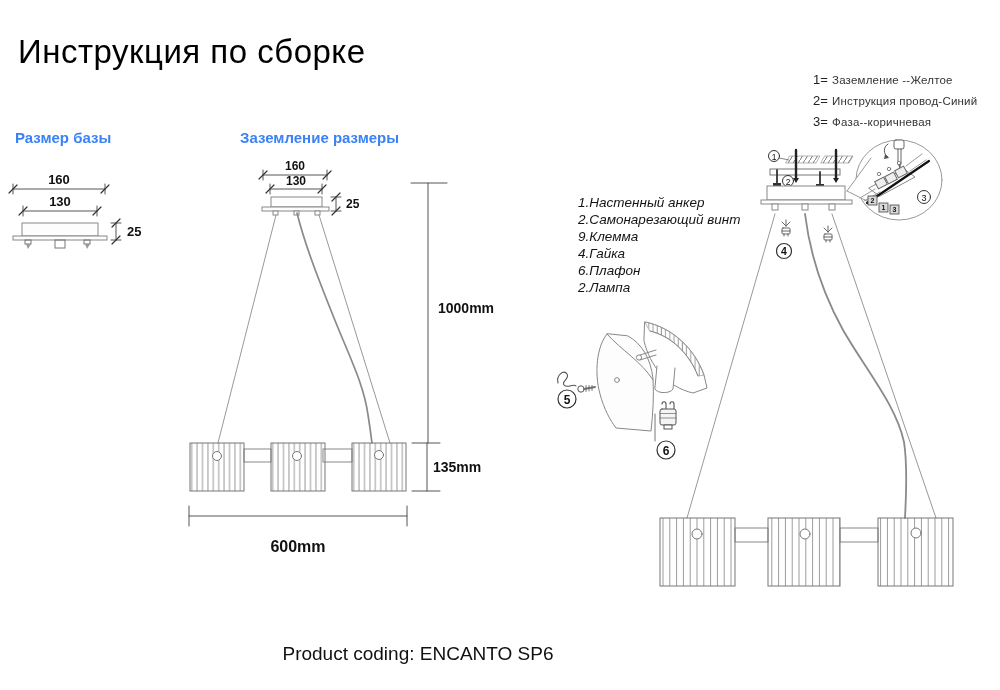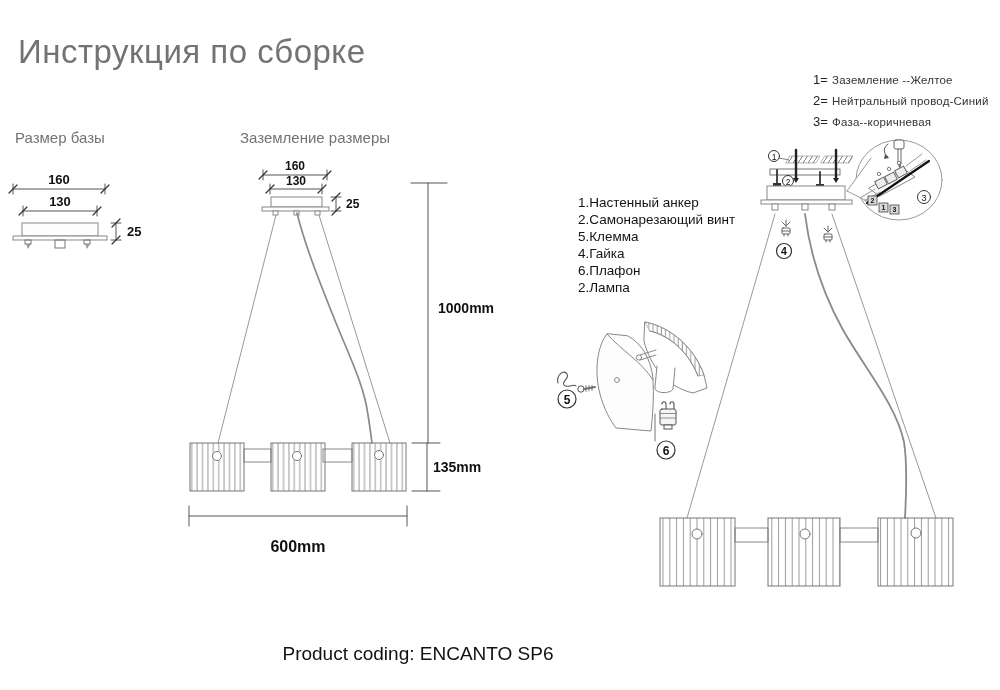--- a/index.html
+++ b/index.html
@@ -1,26 +1,26 @@
 <!DOCTYPE html>
 <html><head>
 <meta charset="utf-8">
 <style>
   html,body{margin:0;padding:0;background:#fff;}
   .stage{position:relative;width:1000px;height:690px;background:#ffffff;overflow:hidden;
          font-family:"Liberation Sans",sans-serif;color:#111;}
   .abs{position:absolute;}
-  .title{left:18px;top:33px;font-size:33px;letter-spacing:.5px;color:#737373;}
-  .sec-title{font-size:15px;font-weight:normal;color:#737373;}
+  .title{left:18px;top:33px;font-size:33px;letter-spacing:.5px;color:#000000;}
+  .sec-title{font-size:15px;font-weight:bold;color:#3b82f6;}
   .legend{left:813px;top:72px;}
   .legend-row{display:flex;align-items:baseline;height:21px;}
   .legend-num{font-size:13px;color:#222;width:19px;}
   .legend-label{font-size:11.5px;color:#333;letter-spacing:.2px;}
   .parts{left:578px;top:194px;}
-  .parts-row{font-size:13.5px;line-height:17px;color:#141414;}
+  .parts-row{font-size:13.5px;line-height:17px;color:#141414;font-style:italic;}
   .footer{left:0;top:643px;width:836px;text-align:center;font-size:19px;color:#111;}
   svg text{font-family:"Liberation Sans",sans-serif;fill:#111;}
   .dimtxt{font-weight:bold;}
 </style>
 </head>
 <body>
 
 <div class="stage">
 
   <svg class="abs" style="left:0;top:0" width="1000" height="690" viewBox="0 0 1000 690">
@@ -278,31 +278,31 @@
   <div class="abs sec-title" style="left:15px;top:129px">Размер базы</div>
   <div class="abs sec-title" style="left:240px;top:129px">Заземление размеры</div>
 
   <div class="abs legend">
     <div class="legend-row">
       <span class="legend-num">1=</span>
       <span class="legend-label">Заземление --Желтое</span>
     </div>
     <div class="legend-row">
       <span class="legend-num">2=</span>
-      <span class="legend-label">Нейтральный провод-Синий</span>
+      <span class="legend-label">Инструкция провод-Синий</span>
     </div>
     <div class="legend-row">
       <span class="legend-num">3=</span>
       <span class="legend-label">Фаза--коричневая</span>
     </div>
   </div>
 
   <div class="abs parts">
     <div class="parts-row">1.Настенный анкер</div>
     <div class="parts-row">2.Самонарезающий винт</div>
-    <div class="parts-row">5.Клемма</div>
+    <div class="parts-row">9.Клемма</div>
     <div class="parts-row">4.Гайка</div>
     <div class="parts-row">6.Плафон</div>
     <div class="parts-row">2.Лампа</div>
   </div>
 
   <div class="abs footer">Product coding: ENCANTO SP6</div>
 </div>
 
 </body></html>

